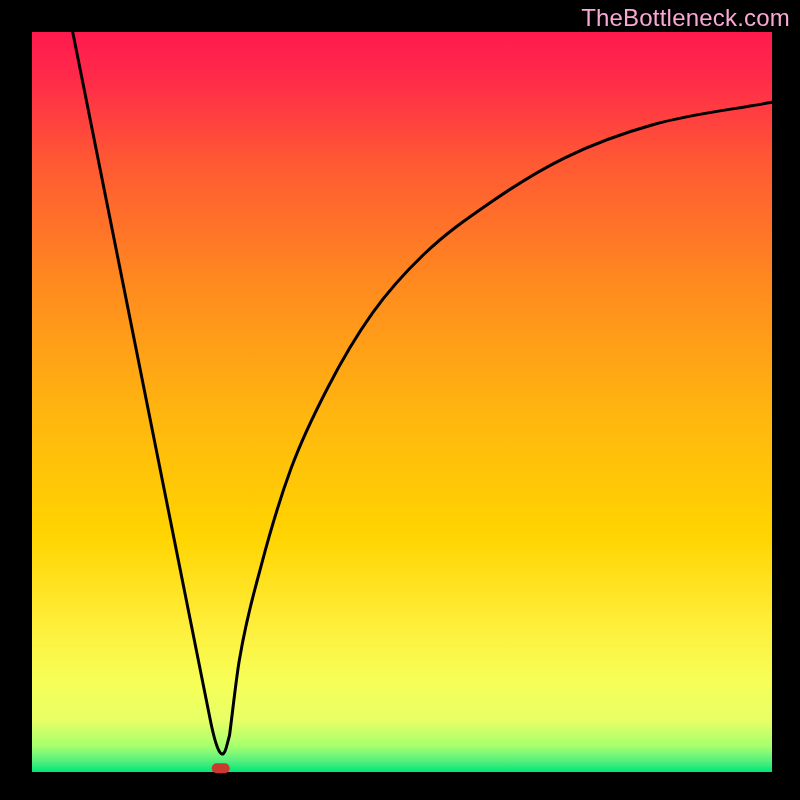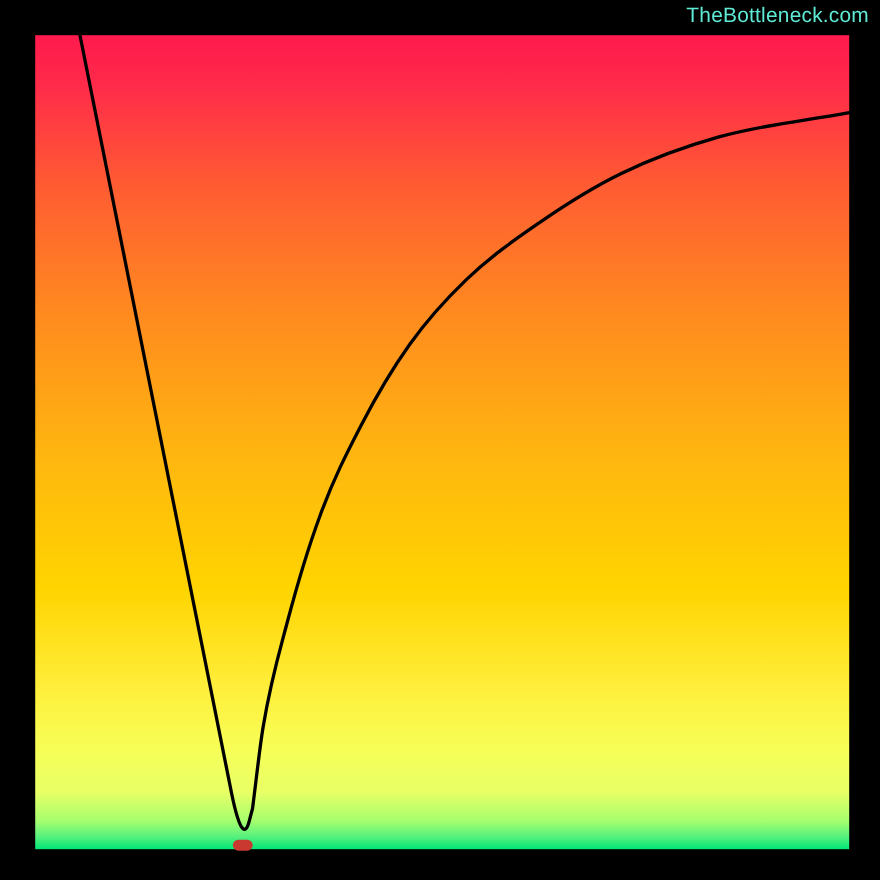--- a/index.html
+++ b/index.html
@@ -14,22 +14,22 @@
   .stage {
     position: relative;
     width: 800px;
     height: 800px;
     background: #000;
   }
   .watermark {
     position: absolute;
     top: 4px;
     right: 10px;
-    color: #5eead4;
-    font-size: 19px;
+    color: #f9a8d4;
+    font-size: 24px;
     font-weight: 500;
     letter-spacing: 0.2px;
     z-index: 10;
   }
   svg {
     position: absolute;
     top: 0;
     left: 0;
   }
 </style>

